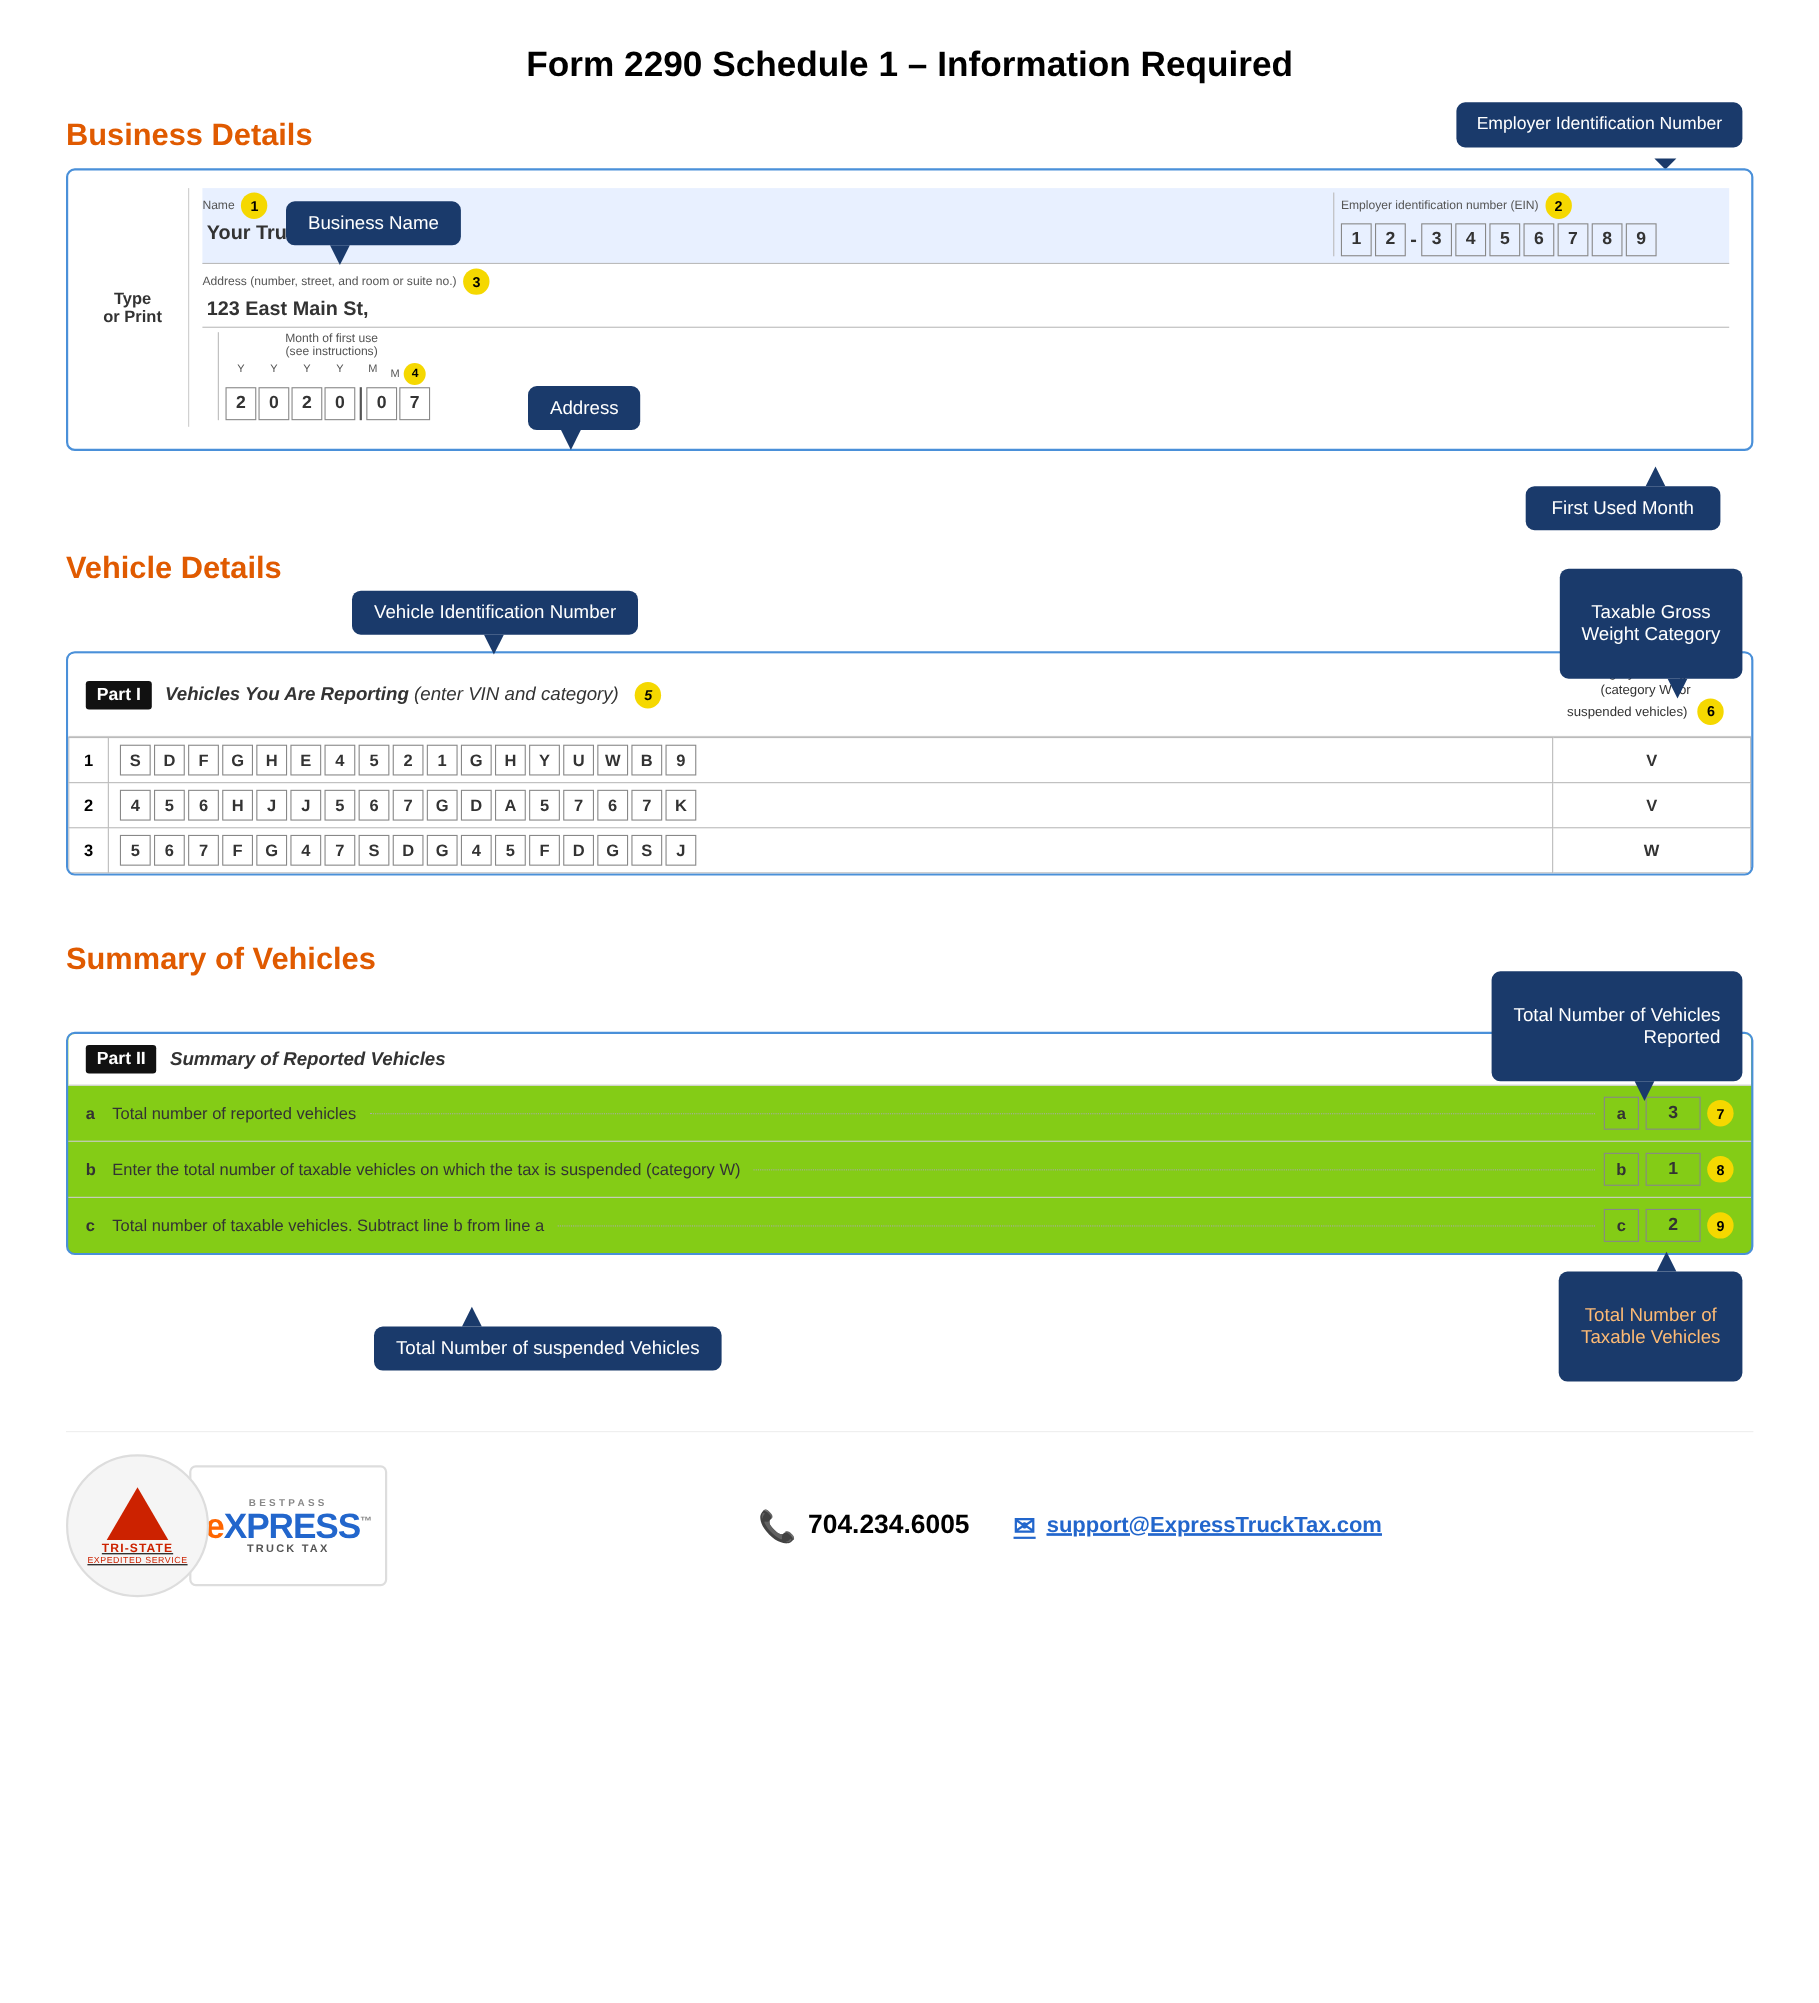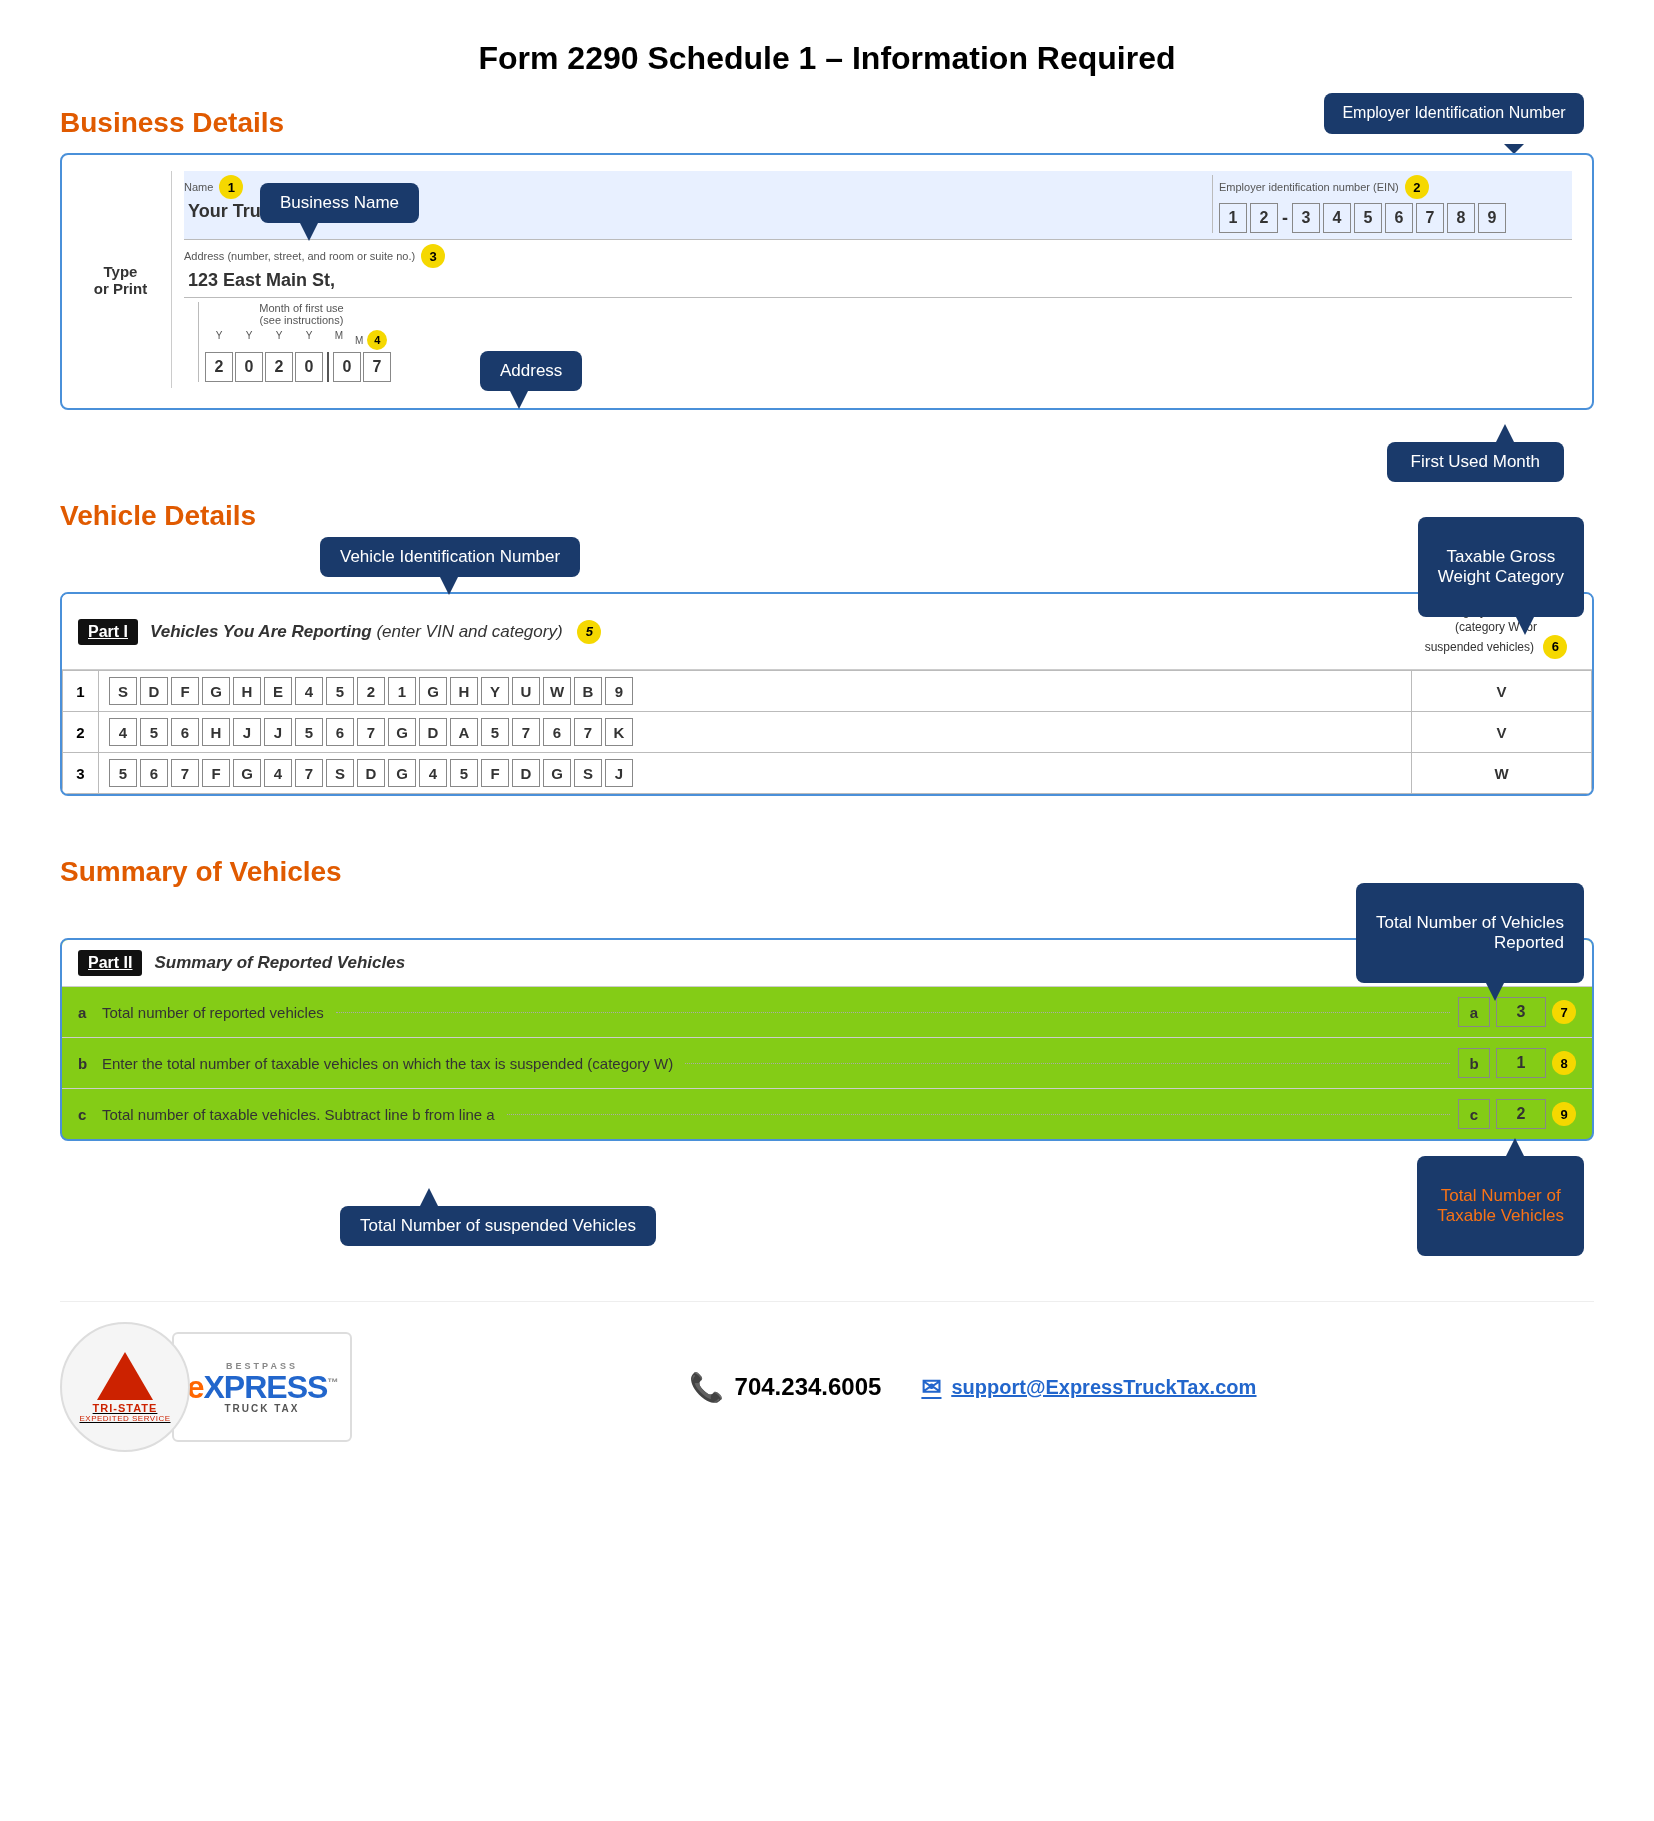--- a/index.html
+++ b/index.html
@@ -221,21 +221,20 @@
       gap: 12px;
     }
 
     .part-label {
       background: #111;
       color: #fff;
       font-weight: bold;
       font-size: 16px;
       padding: 4px 10px;
       border-radius: 3px;
-      text-decoration: underline;
     }
 
     .part-title {
       font-size: 17px;
       color: #333;
       font-style: italic;
     }
 
     .part-title strong {
       font-weight: bold;
@@ -756,21 +755,21 @@
     </div>
 
     <div style="position:absolute;bottom:-105px;left:280px;">
       <div style="background:#1a3a6b;color:#fff;border-radius:8px;padding:10px 20px;font-size:17px;font-weight:500;text-align:center;position:relative;z-index:10;">
         <span>Total Number of suspended Vehicles</span>
         <div style="position:absolute;top:-18px;left:80px;width:0;height:0;border-left:9px solid transparent;border-right:9px solid transparent;border-bottom:18px solid #1a3a6b;"></div>
       </div>
     </div>
 
     <div style="position:absolute;bottom:-115px;right:10px;">
-      <div style="background:#1a3a6b;color:#f97316;border-radius:8px;padding:10px 20px;font-size:17px;font-weight:500;text-align:center;position:relative;z-index:10;white-space:pre-line;">
+      <div style="background:#1a3a6b;color:#fdba74;border-radius:8px;padding:10px 20px;font-size:17px;font-weight:500;text-align:center;position:relative;z-index:10;white-space:pre-line;">
         <span>Total Number of
 Taxable Vehicles</span>
         <div style="position:absolute;top:-18px;right:60px;width:0;height:0;border-left:9px solid transparent;border-right:9px solid transparent;border-bottom:18px solid #1a3a6b;"></div>
       </div>
     </div>
   </div>
 </div>
 
 <div class="footer" style="margin-top:160px;">
   <div class="puzzle-container">

